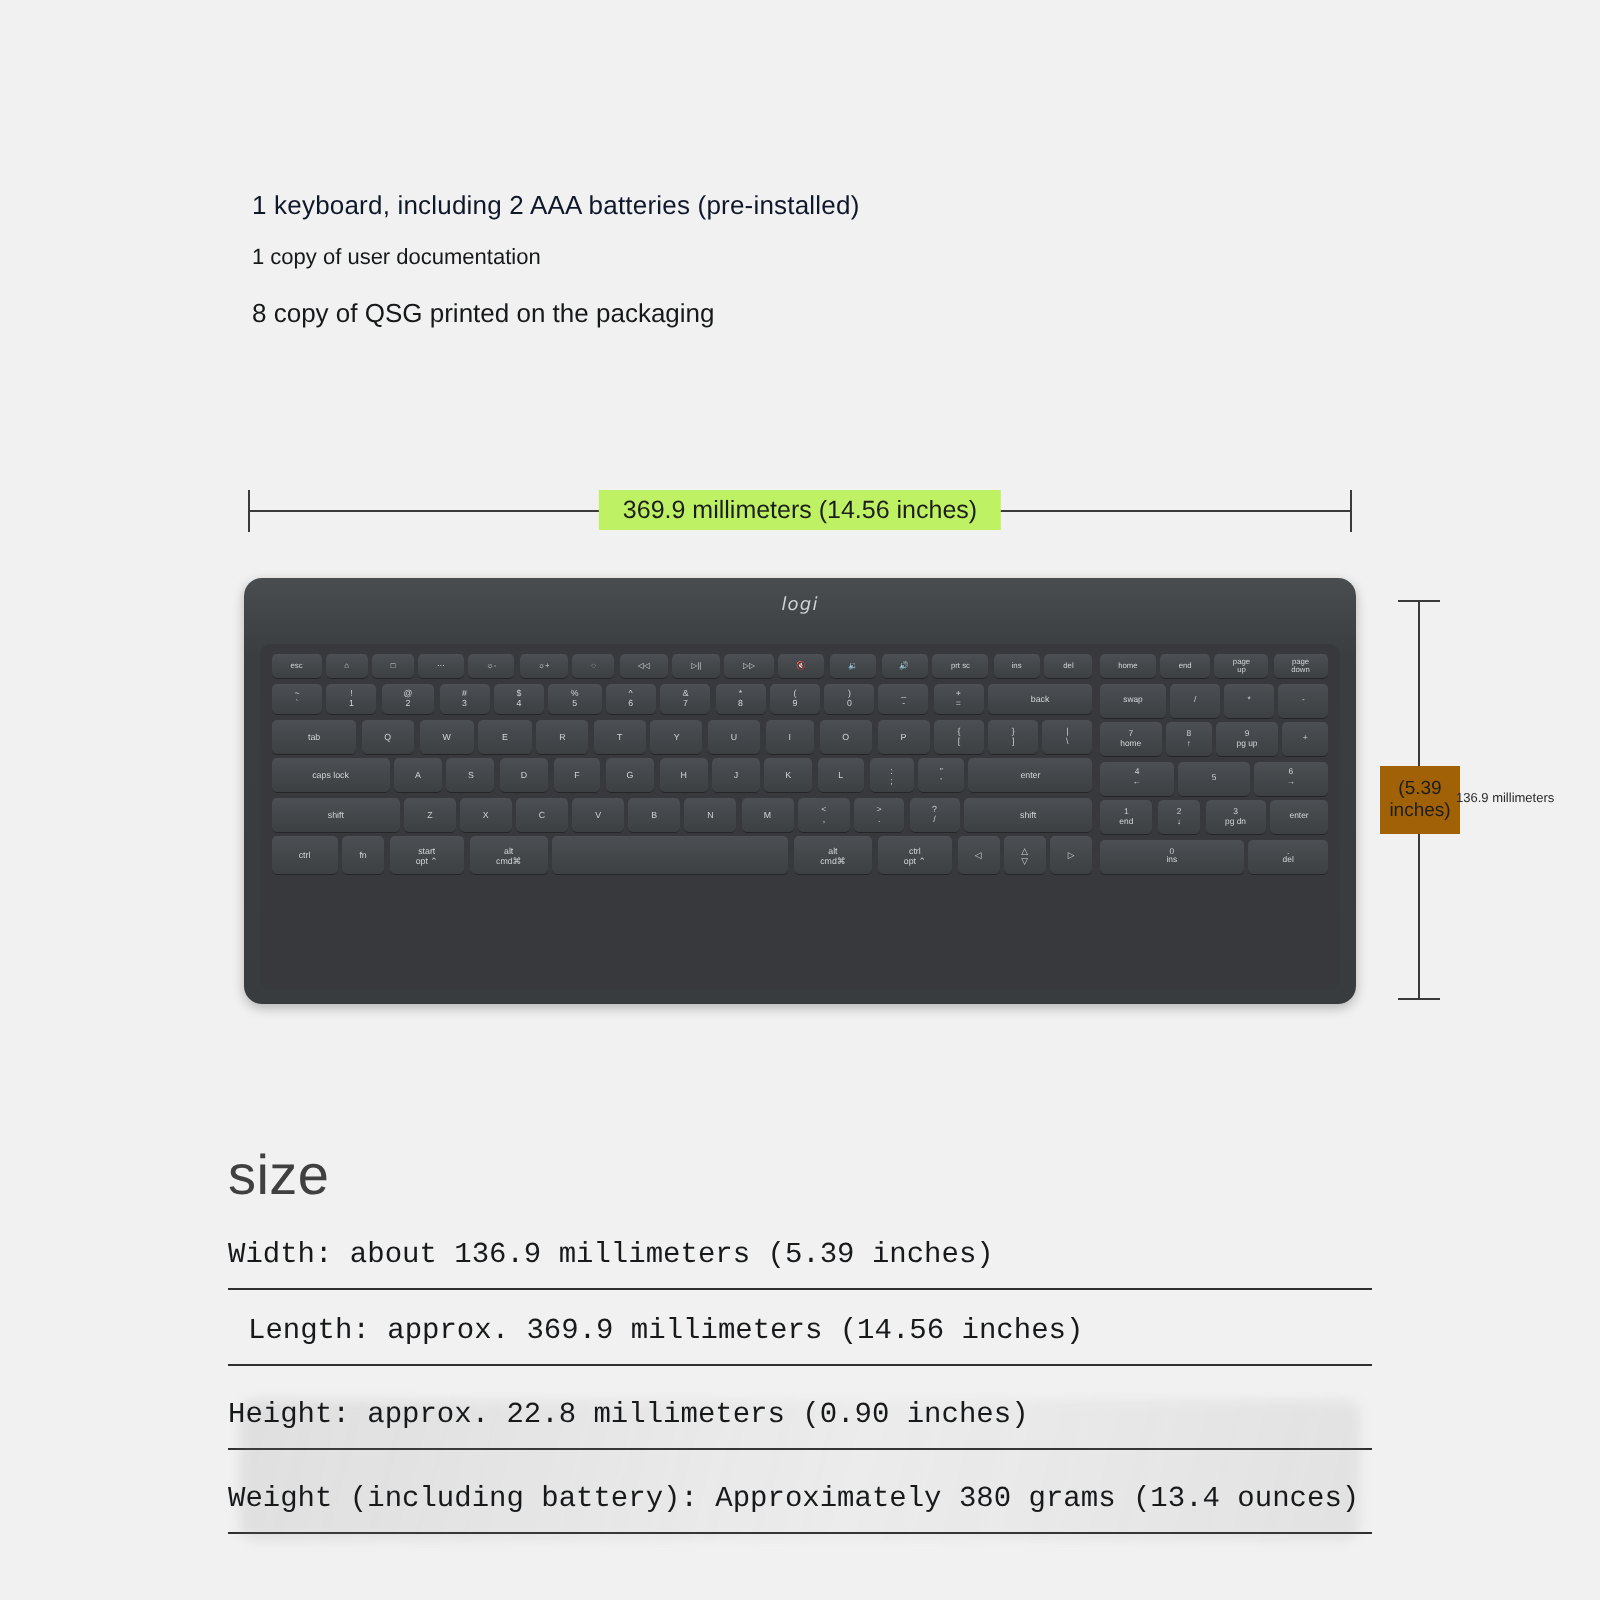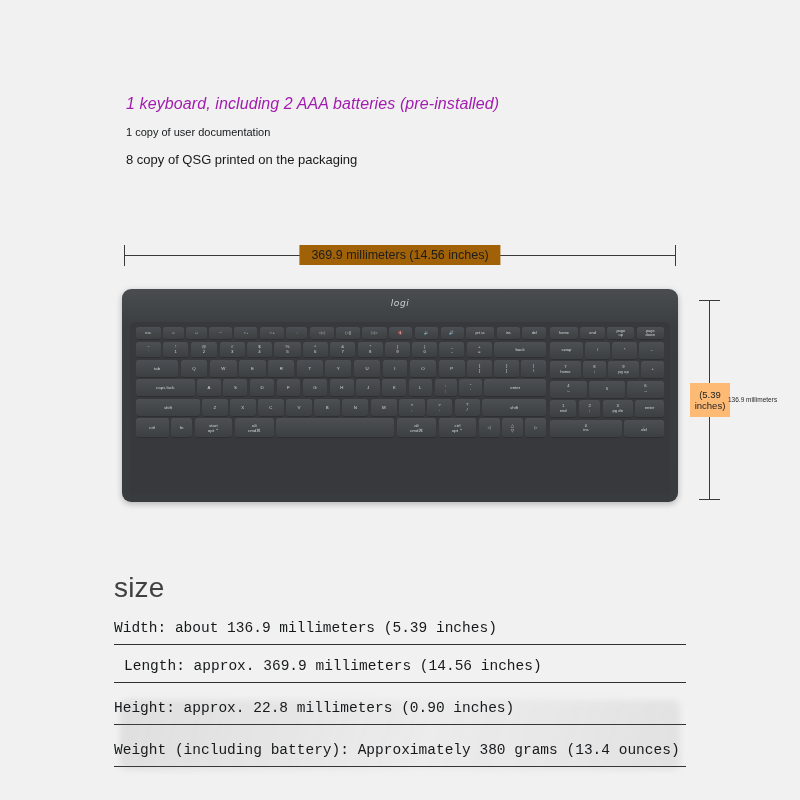--- a/index.html
+++ b/index.html
@@ -23,25 +23,24 @@
   }
 
   
   .contents {
     position: absolute;
     left: 126px;
     top: 95px;
     width: 600px;
   }
   .contents .line1 {
-    font-size: 16px;
+    font-size: 13px;
     letter-spacing: 0.1px;
-    color: #a21caf;
+    color: #0f172a;
     margin: 0 0 13px 0;
-    font-style: italic;
   }
   .contents .line2 {
     font-size: 11px;
     color: #16181a;
     margin: 0 0 14px 0;
   }
   .contents .line3 {
     font-size: 13px;
     color: #16181a;
     margin: 0;
@@ -70,21 +69,21 @@
     height: 21px;
     background: #3a3a3a;
   }
   .dim-top .cap-l { left: 0; }
   .dim-top .cap-r { right: 0; }
   .dim-top .label {
     position: absolute;
     left: 50%;
     top: 0px;
     transform: translateX(-50%);
-    background: #a16207;
+    background: #bef264;
     padding: 0 12px;
     font-size: 12.5px;
     color: #1d1d1d;
     line-height: 20px;
   }
 
   
   .dim-right {
     position: absolute;
     left: 690px;
@@ -107,21 +106,21 @@
     height: 1px;
     background: #3a3a3a;
   }
   .dim-right .cap-t { top: 0; }
   .dim-right .cap-b { bottom: 0; }
   .dim-right .label {
     position: absolute;
     left: 0px;
     top: 50%;
     transform: translateY(-50%);
-    background: #fdba74;
+    background: #a16207;
     padding: 6px 0;
     font-size: 9.5px;
     line-height: 11px;
     color: #1d1d1d;
     width: 40px;
     text-align: center;
   }
   .dim-right .label-mm {
     position: absolute;
     left: 38px;

